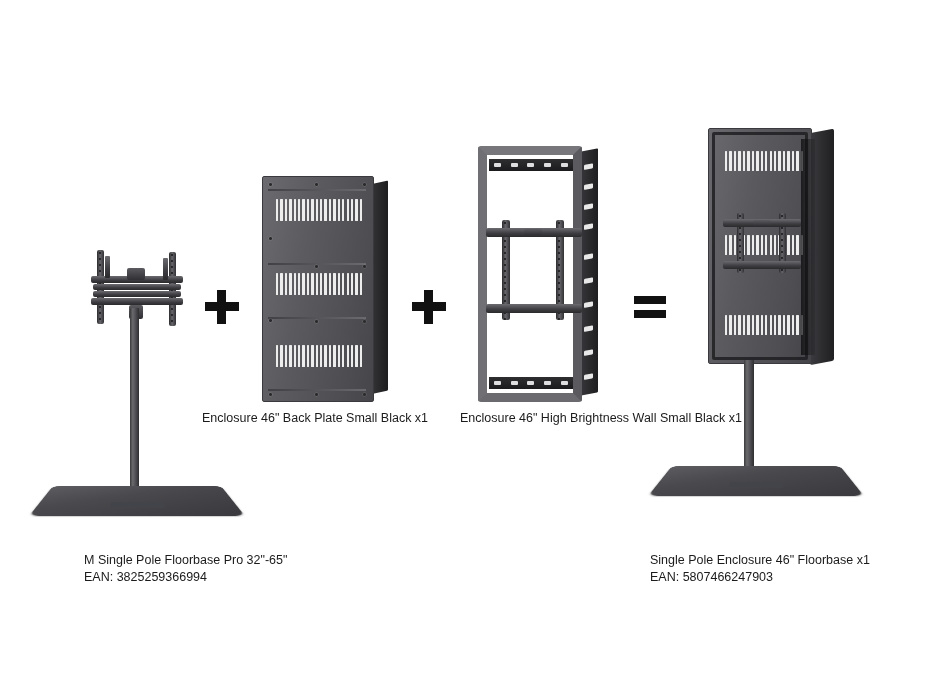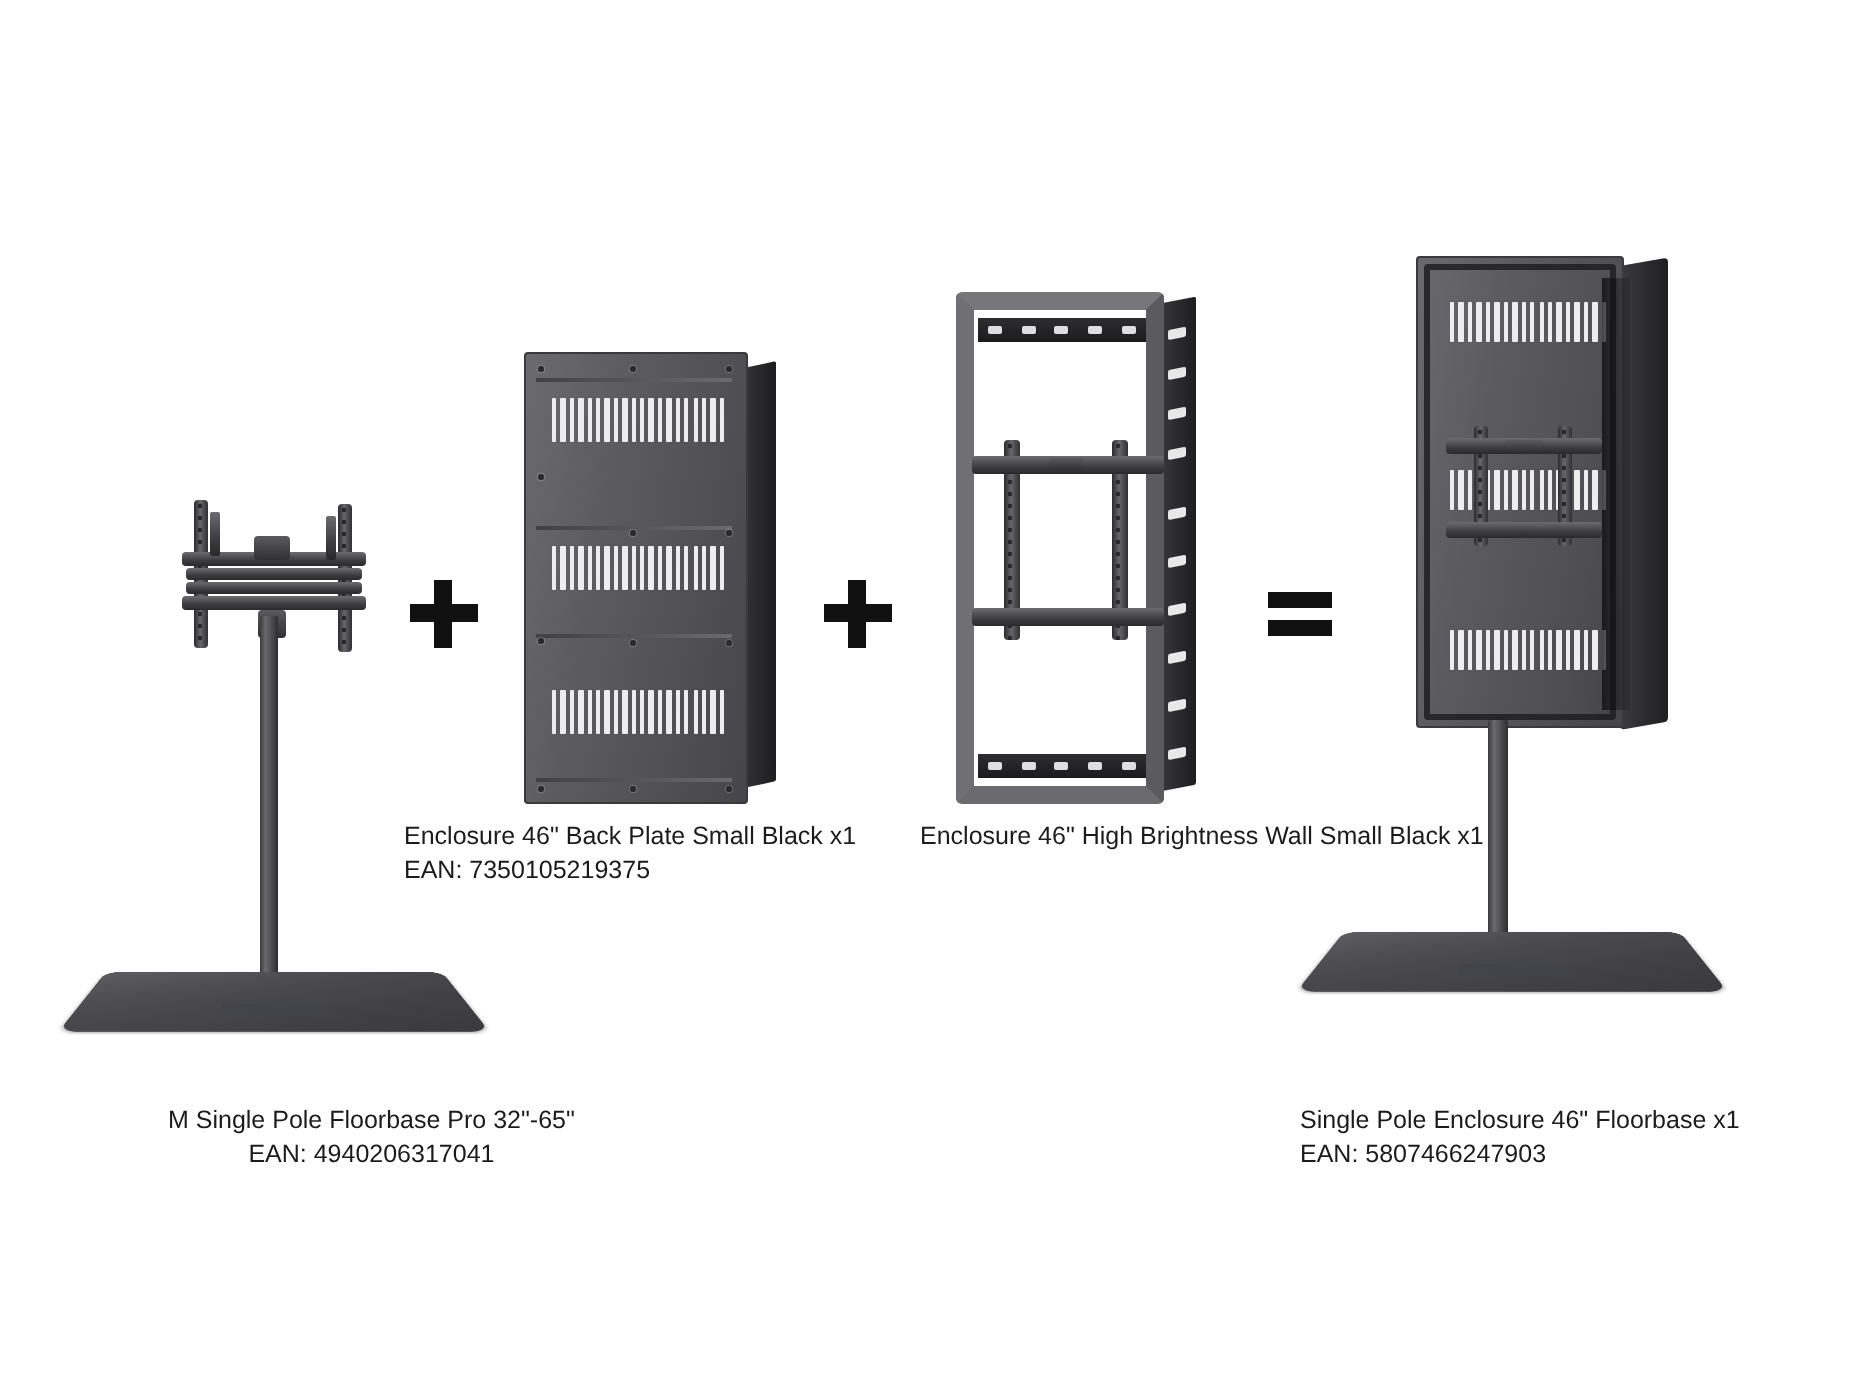--- a/index.html
+++ b/index.html
@@ -147,23 +147,23 @@
     </div>
 
     <div class="pole" style="left:85px;top:58px;width:9px;height:200px;"></div>
 
     <div class="base" style="left:8px;top:236px;width:168px;height:62px;">
       <div class="plate"></div>
       <div class="collar" style="left:58px;top:16px;width:52px;height:14px;"></div>
     </div>
   </div>
 
-  <div class="caption" style="left:84px;top:552px;text-align:center;">
+  <div class="caption" style="left:84px;top:552px;">
     <span class="ln">M Single Pole Floorbase Pro 32"-65"</span>
-    <span class="ln">EAN: 4940206317041</span>
+    <span class="ln">EAN: 3825259366994</span>
   </div>
 
   <div class="op op-plus" style="left:205px;top:290px;">
     <span class="bar-h"></span>
       <span class="bar-v"></span>
     <span class="lbl-hidden">+</span>
   </div>
 
   <div class="prod" id="backplate">
     <div class="panel-edge"></div>
@@ -248,21 +248,20 @@
       <span class="screw" style="left:52px;top:216px;"></span>
       <span class="screw" style="left:100px;top:6px;"></span>
       <span class="screw" style="left:100px;top:88px;"></span>
       <span class="screw" style="left:100px;top:143px;"></span>
       <span class="screw" style="left:100px;top:216px;"></span>
     </div>
   </div>
 
   <div class="caption" style="left:202px;top:410px;">
     <span class="ln">Enclosure 46" Back Plate Small Black x1</span>
-    <span class="ln">EAN: 7350105219375</span>
   </div>
 
   <div class="op op-plus" style="left:412px;top:290px;">
     <span class="bar-h"></span>
       <span class="bar-v"></span>
     <span class="lbl-hidden">+</span>
   </div>
 
   <div class="prod" id="wallframe">
     <div class="frame-side">

